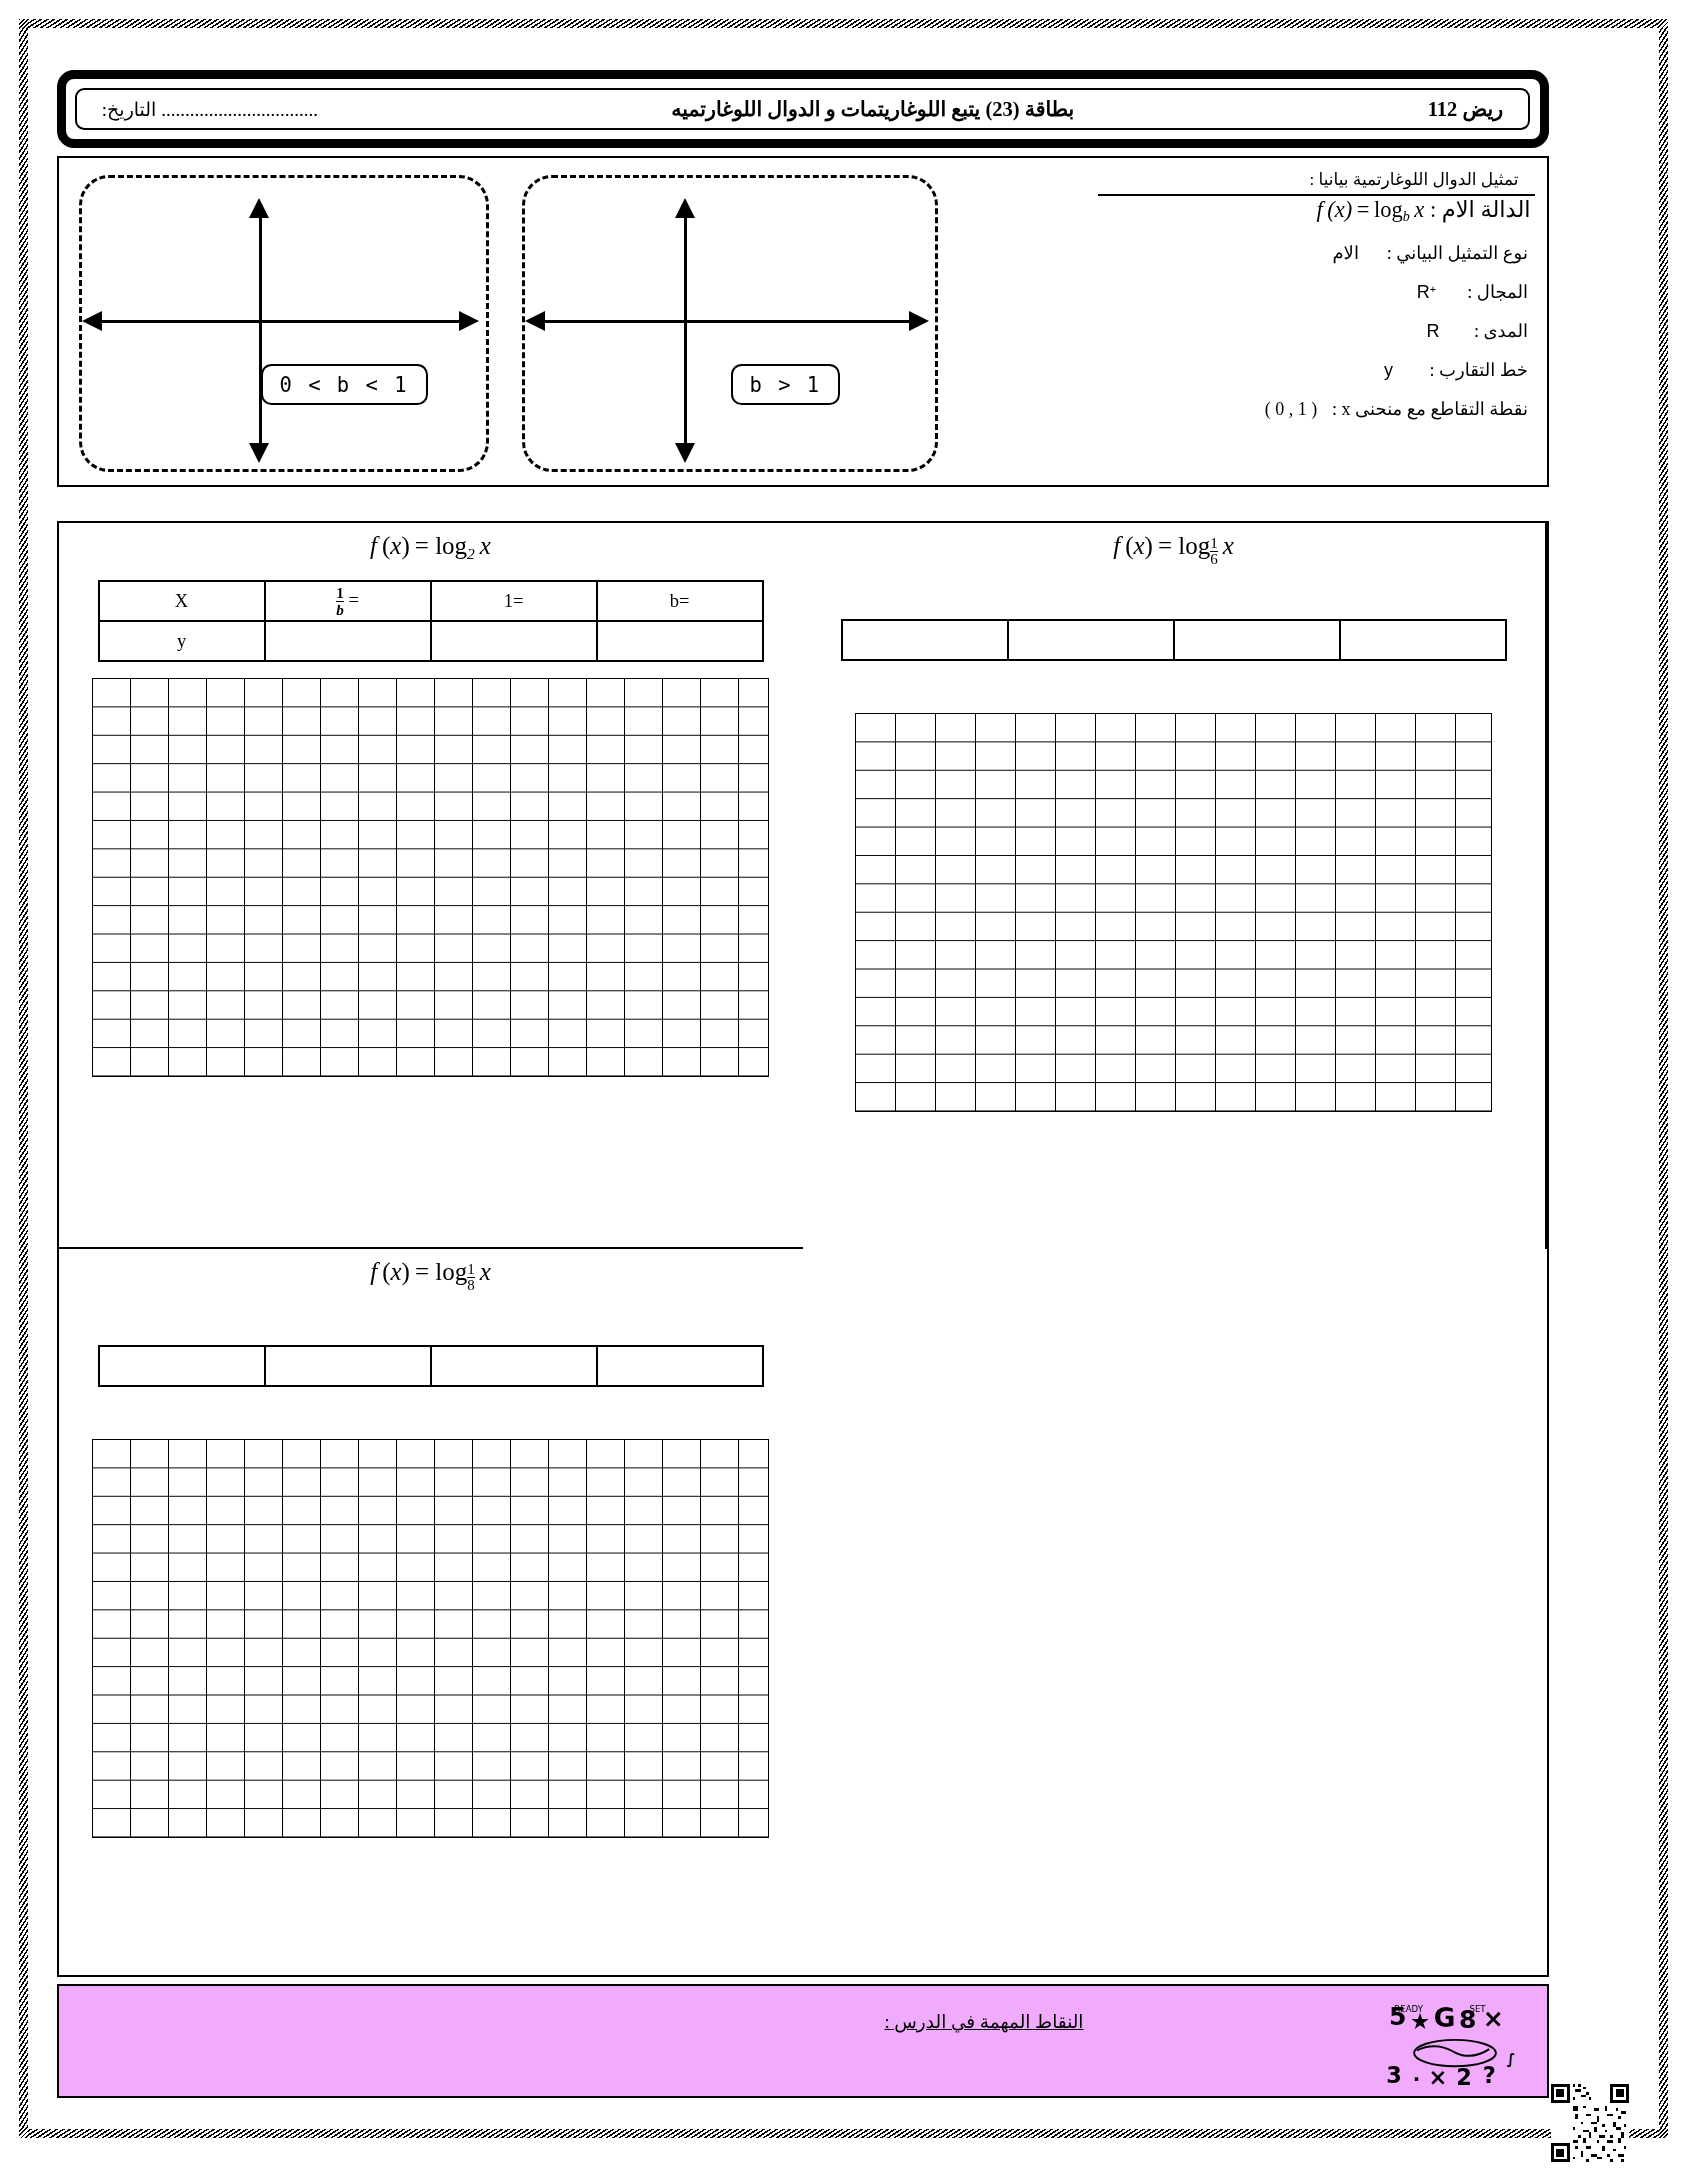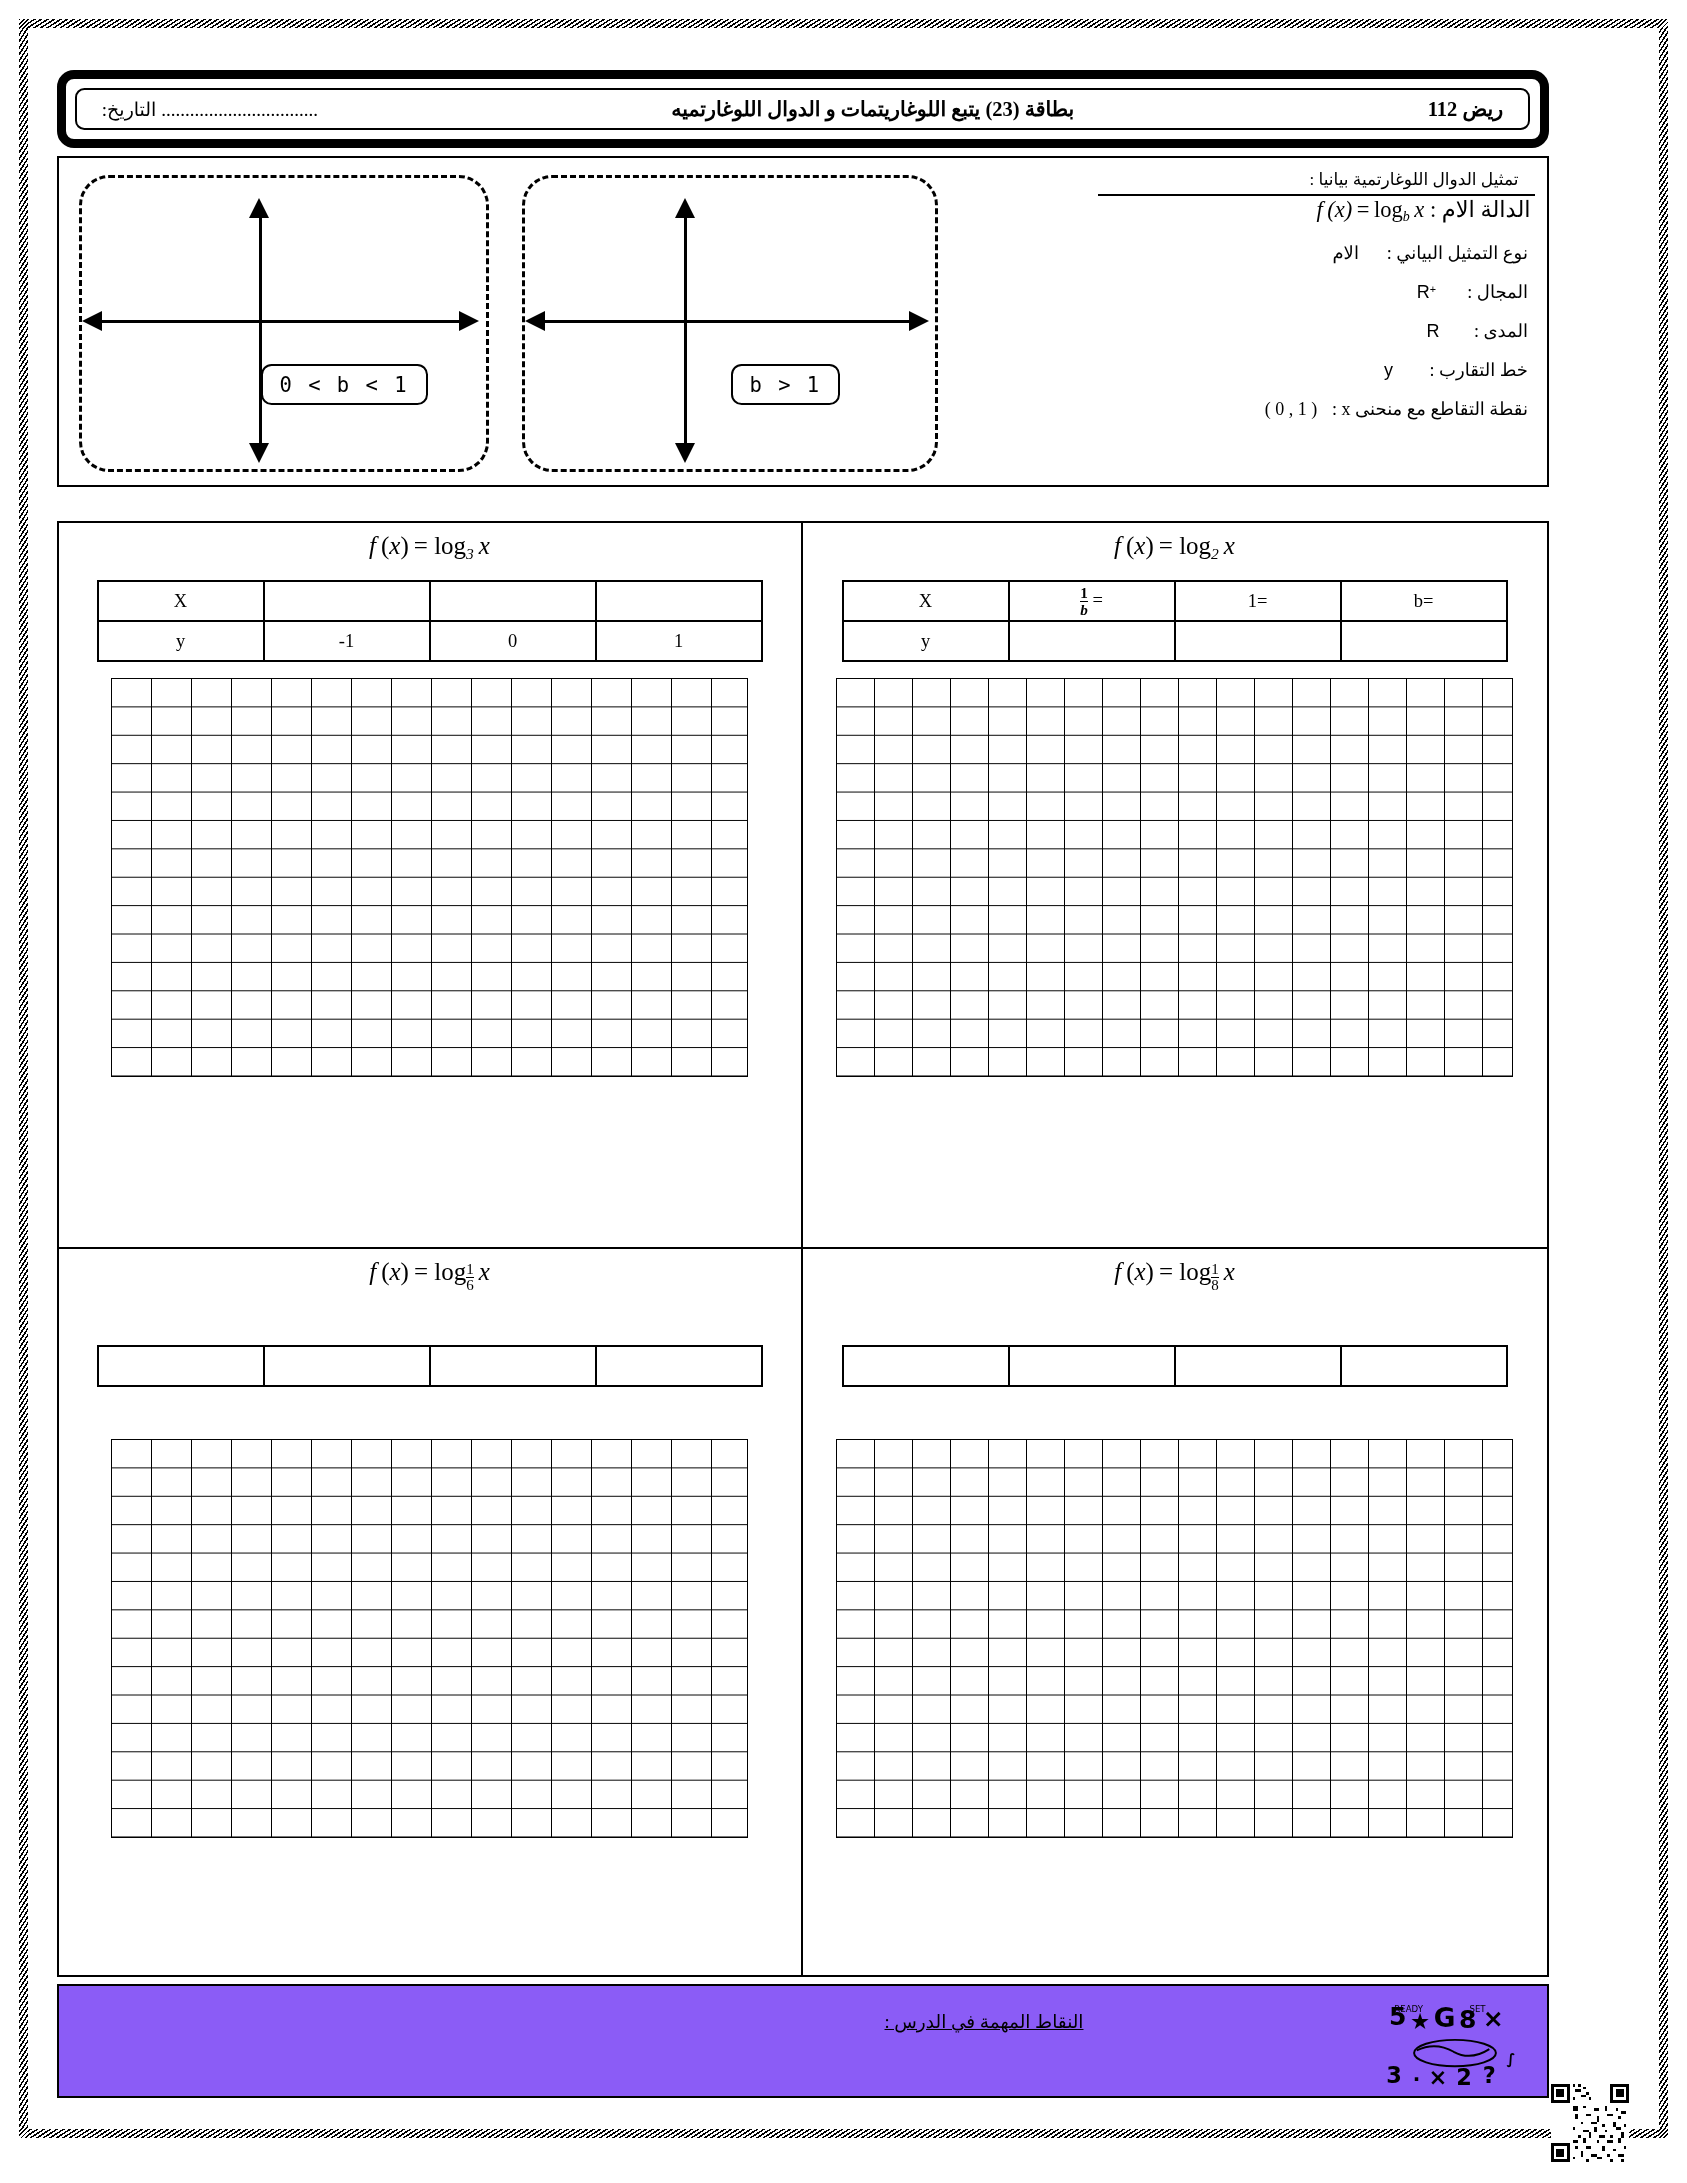--- a/index.html
+++ b/index.html
@@ -112,21 +112,21 @@
     margin:16px auto 0 auto;
     background-image:
       linear-gradient(to right,#000 1.3px,transparent 1.3px),
       linear-gradient(to bottom,#000 1.3px,transparent 1.3px);
     border-right:1.3px solid #000;border-bottom:1.3px solid #000;
   }
 
   
   .footer{
     position:absolute;left:16.5px;top:1946px;width:1492px;height:114px;
-    border:2.6px solid #000;box-sizing:border-box;background:#8b5cf6;
+    border:2.6px solid #000;box-sizing:border-box;background:#f0abfc;
   }
   .foot-label{
     position:absolute;right:463px;top:25px;font-size:18.5px;direction:rtl;
     text-decoration:underline;white-space:nowrap;
   }
   .doodle{position:absolute;left:1323px;top:9.3px;width:146px;height:99px;}
   .qr{
     position:absolute;left:1551px;top:2084px;width:78px;height:78px;
     background-color:#fff;
   }
@@ -209,42 +209,20 @@
       <div class="info-row">
         <span class="lbl">نقطة التقاطع مع منحنى x  :</span>
         <span class="val" dir="ltr">( 0 , 1 )</span>
       </div>
     </div>
   </div>
 
 
   <div class="grid">
 
-    <div class="cell tl">
-      <div class="fx" dir="ltr">
-        <i>f</i> (<i>x</i>) = log<span class="sub">3</span> <i>x</i>
-      </div>
-      <table class="tbl">
-        <tbody>
-            <tr>
-          <td class="c0">X</td>
-          <td class="cx"></td>
-          <td class="cx"></td>
-          <td class="cx"></td>
-        </tr>
-        <tr>
-          <td class="c0">y</td>
-          <td class="cx">-1</td>
-          <td class="cx">0</td>
-          <td class="cx">1</td>
-        </tr>
-      </tbody>
-        </table>
-      <div class="gridplot" style="width:636px;height:398px;background-size:40px 28.4px;"></div>
-    </div>
 
     <div class="cell tr">
       <div class="fx" dir="ltr">
         <i>f</i> (<i>x</i>) = log<span class="sub">2</span> <i>x</i>
       </div>
       <table class="tbl">
         <tbody>
             <tr>
           <td class="c0">X</td>
           <td class="cx">

